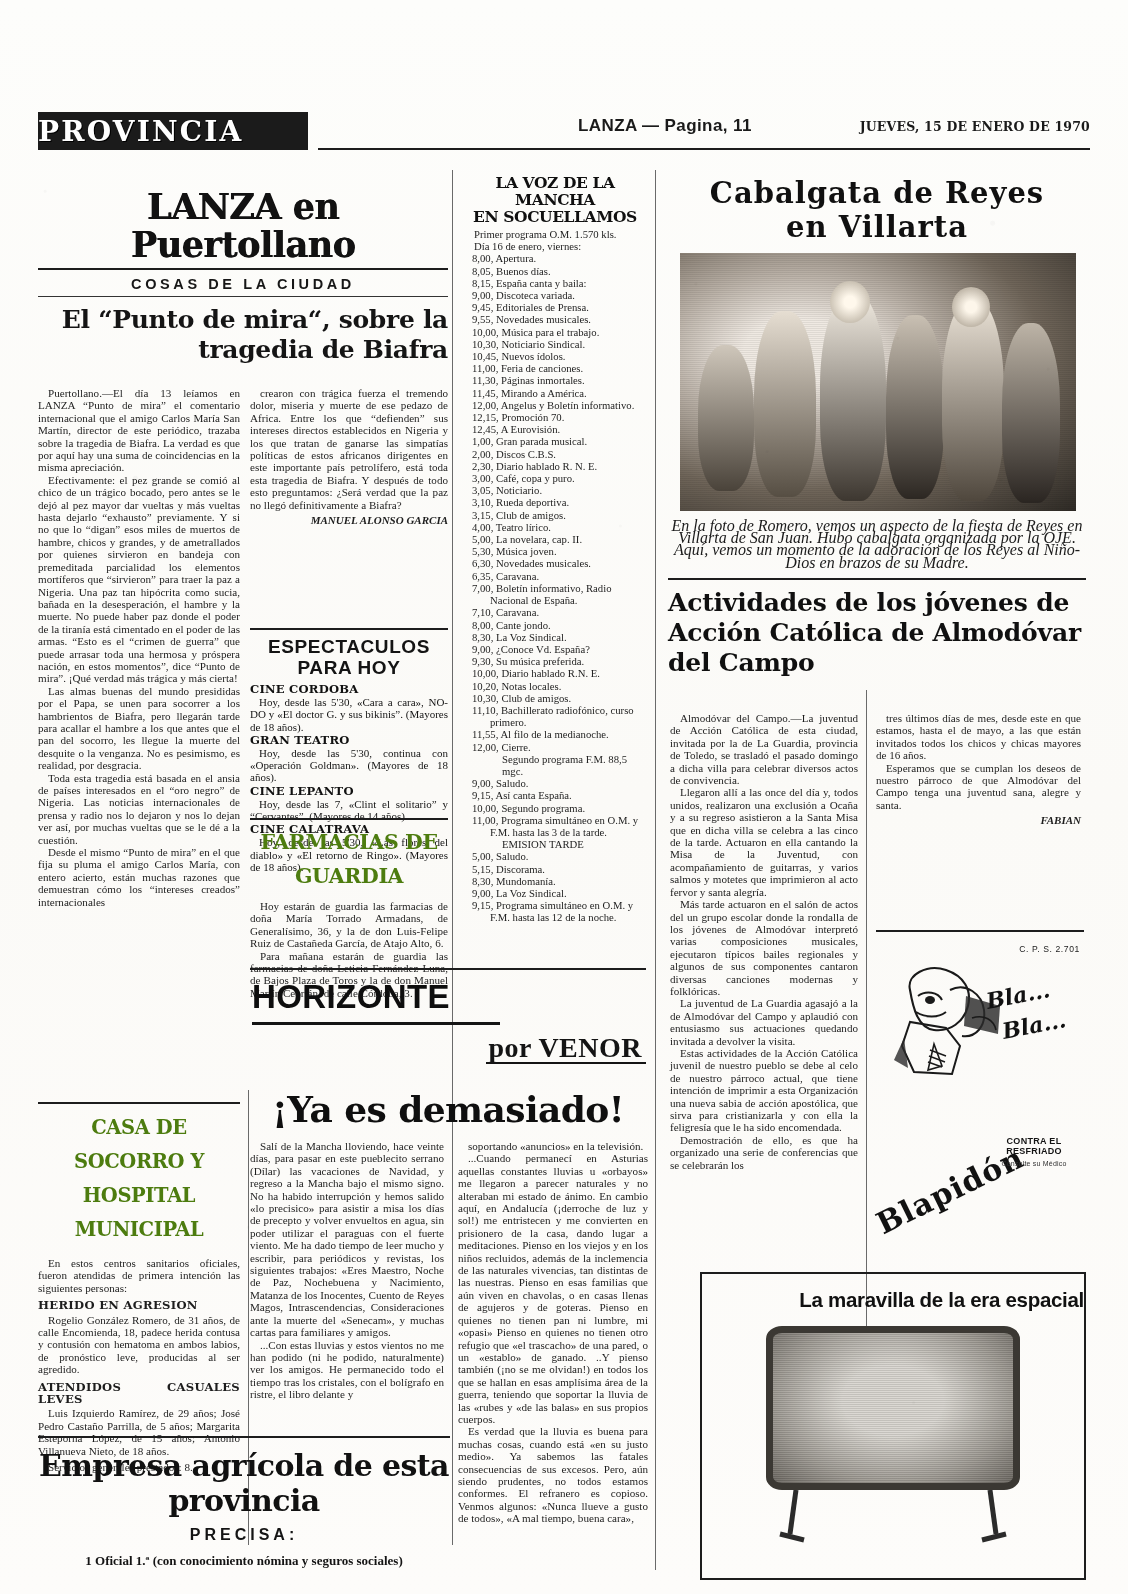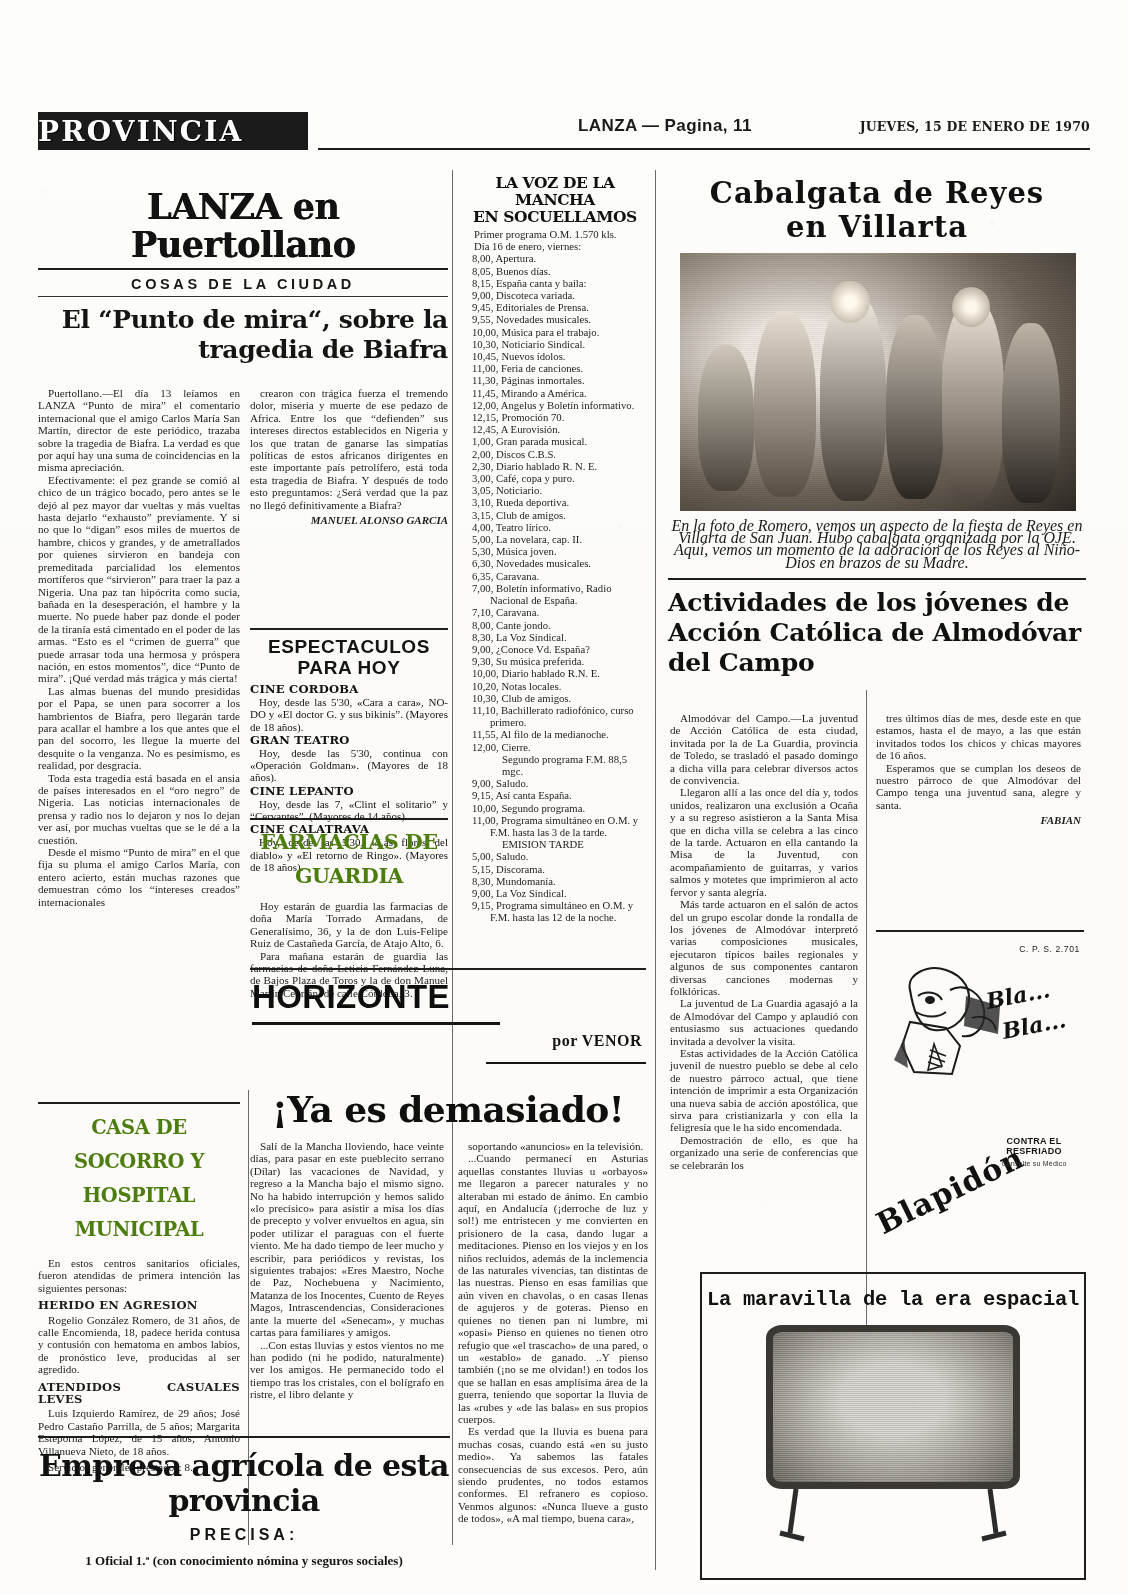--- a/index.html
+++ b/index.html
@@ -98,21 +98,21 @@
   .cine-name{font-family:"DejaVu Serif", serif;font-weight:bold;font-size:11.6px;letter-spacing:.2px;color:#111;}
   .cine-txt{font-family:"Liberation Serif", serif;font-size:11px;line-height:12.3px;text-align:justify;}
   .cine-txt p{margin:0;text-indent:9px;}
 
   
   .horizonte{
     font-family:"Liberation Sans", sans-serif;font-weight:bold;font-size:33px;
     letter-spacing:.4px;color:#0e0e0e;
   }
   .por-venor{
-    font-family:"Liberation Serif", serif;font-weight:bold;font-size:16px;
+    font-family:"Liberation Serif", serif;font-weight:bold;font-size:28px;
     letter-spacing:.5px;
   }
   .ya-es{
     font-family:"DejaVu Serif", serif;font-weight:bold;font-size:36px;
     text-align:center;color:#0f0f0f;letter-spacing:-.6px;
   }
 
   
   .photo{
     background:
@@ -135,22 +135,22 @@
     transform:rotate(-26deg);transform-origin:left bottom;white-space:nowrap;
   }
   .bla{
     font-family:"DejaVu Serif", serif;font-style:italic;font-weight:bold;font-size:22px;
     transform:rotate(-11deg);color:#111;
   }
   .cps{font-family:"Liberation Sans", sans-serif;font-size:8.6px;letter-spacing:.6px;color:#222;}
   .contra{font-family:"Liberation Sans", sans-serif;font-weight:bold;font-size:9px;line-height:10px;letter-spacing:.3px;text-align:center;}
   .consulte{font-family:"Liberation Sans", sans-serif;font-size:7px;text-align:center;color:#333;letter-spacing:.2px;}
   .tv-title{
-    font-family:Liberation Mono, monospace;font-weight:bold;font-size:20.5px;
-    text-align:center;letter-spacing:-.3px;color:#111;
+    font-family:Liberation Sans, sans-serif;font-weight:bold;font-size:20.5px;
+    text-align:right;letter-spacing:-.3px;color:#111;
   }
   .tv-set{position:relative;}
   .tv-screen{
     background:
       repeating-linear-gradient(0deg, rgba(0,0,0,.10) 0 1px, rgba(255,255,255,.06) 1px 2px),
       radial-gradient(ellipse at 50% 45%, #d9d6d0 0 30%, #9e9a93 70%, #6b6761 100%);
     border:7px solid #3b3833;border-radius:16px/13px;
   }
   .empresa-hl{
     font-family:"DejaVu Serif", serif;font-weight:bold;font-size:30px;

